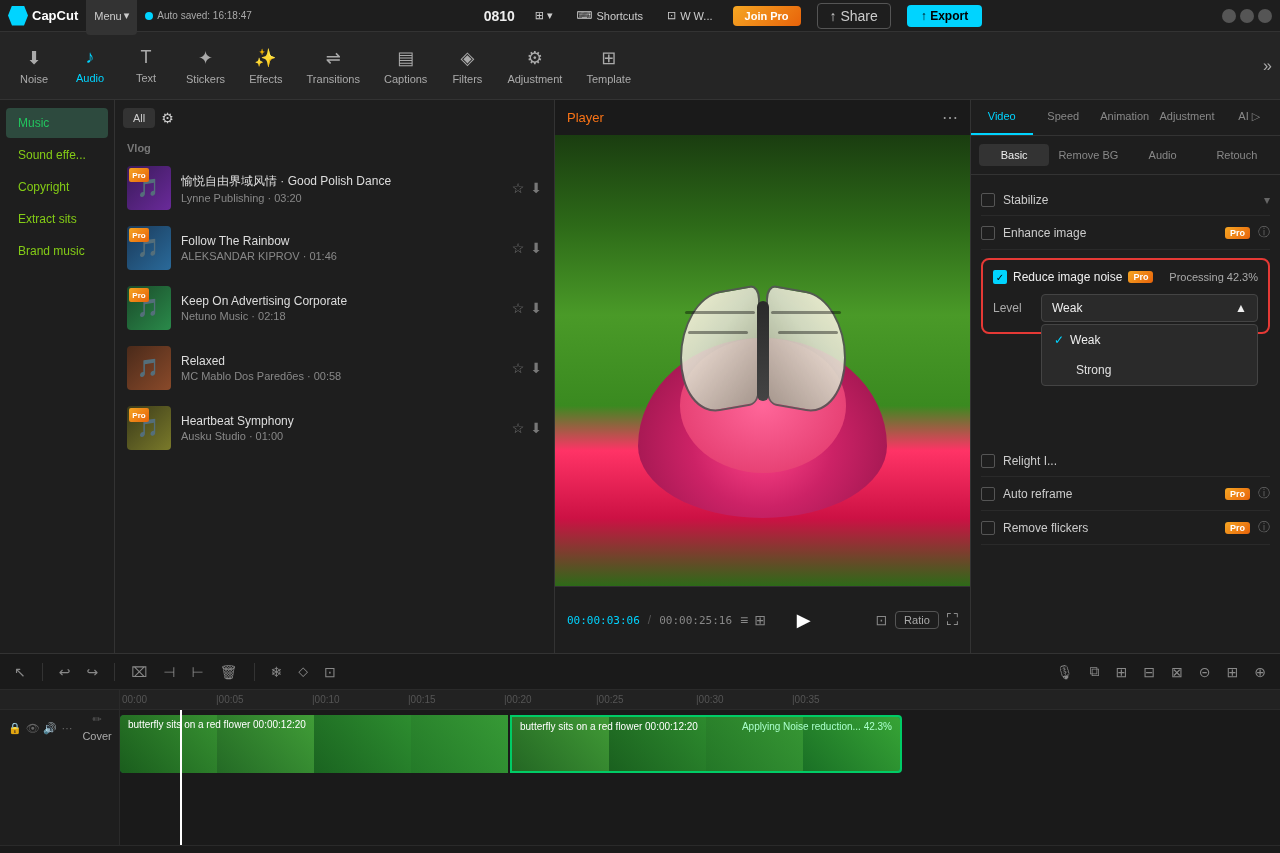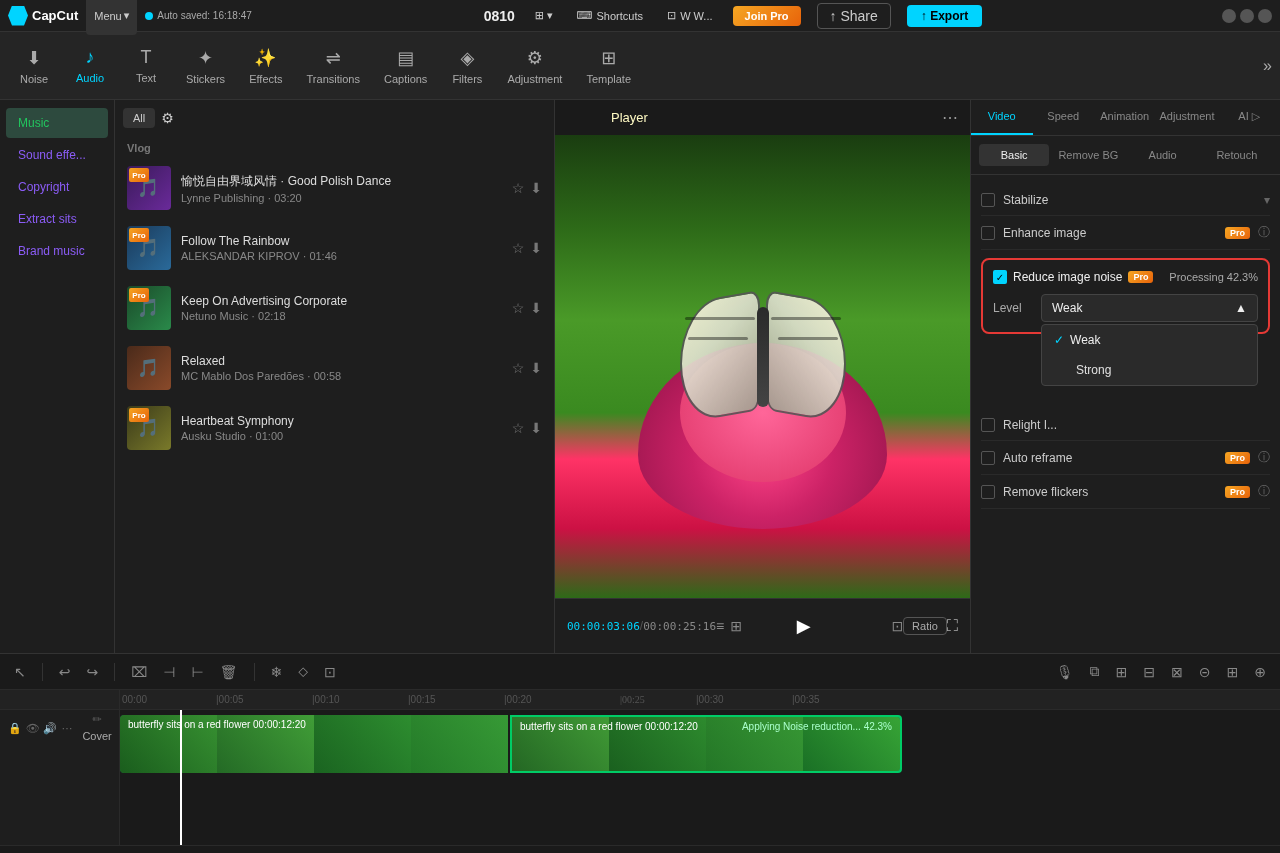--- a/index.html
+++ b/index.html
@@ -30,21 +30,21 @@
     .tool-item.active { color: #00d4ff; }
     .tool-icon { font-size: 18px; }
     .tool-label { font-size: 11px; }
     .toolbar-more { margin-left: auto; background: transparent; border: none; color: #aaa; cursor: pointer; font-size: 16px; }
 
     
     .main { display: flex; height: calc(853px - 32px - 68px - 200px); }
 
     
     .left-panel { width: 115px; background: #1e1e1e; border-right: 1px solid #333; display: flex; flex-direction: column; padding: 8px 0; gap: 2px; }
-    .left-btn { padding: 8px 12px; cursor: pointer; border-radius: 4px; margin: 0 6px; color: #8b5cf6; font-size: 12px; }
+    .left-btn { padding: 8px 12px; cursor: pointer; border-radius: 4px; margin: 0 6px; color: #84cc16; font-size: 12px; }
     .left-btn.active { background: #2d4a3e; color: #22c55e; }
 
     
     .music-panel { width: 440px; background: #1e1e1e; border-right: 1px solid #333; display: flex; flex-direction: column; }
     .music-search { padding: 8px; display: flex; gap: 6px; align-items: center; }
     .search-input { flex: 1; background: #2a2a2a; border: 1px solid #3a3a3a; color: #ccc; padding: 6px 10px; border-radius: 6px; font-size: 12px; }
     .search-input::placeholder { color: #666; }
     .all-btn { background: #333; border: none; color: #ccc; padding: 4px 10px; border-radius: 4px; cursor: pointer; font-size: 11px; }
     .filter-btn { background: transparent; border: none; color: #ccc; cursor: pointer; font-size: 14px; }
     .section-label { padding: 6px 12px 4px; color: #777; font-size: 11px; font-weight: 600; }
@@ -55,24 +55,24 @@
     .song-thumb-wrap { position: relative; width: 44px; height: 44px; flex-shrink: 0; }
     .song-info { flex: 1; min-width: 0; }
     .song-title { font-size: 12px; color: #ddd; white-space: nowrap; overflow: hidden; text-overflow: ellipsis; }
     .song-artist { font-size: 11px; color: #888; margin-top: 2px; }
     .song-actions { display: flex; gap: 6px; align-items: center; }
     .star-btn, .dl-btn { background: transparent; border: none; color: #777; cursor: pointer; font-size: 14px; }
 
     
     .player-area { flex: 1; background: #1a1a1a; display: flex; flex-direction: column; }
     .player-header { display: flex; align-items: center; padding: 8px 12px; }
-    .player-title { font-size: 13px; color: #fef9c3; flex: 1; margin-left: 44px; }
+    .player-title { font-size: 13px; color: #f97316; flex: 1; }
     .player-menu-btn { background: transparent; border: none; color: #999; cursor: pointer; font-size: 16px; }
     .player-video { flex: 1; background: #111; display: flex; align-items: center; justify-content: center; position: relative; overflow: hidden; }
-    .player-controls { display: flex; align-items: center; padding: 16px 12px; gap: 0; background: #1e1e1e; border-top: 1px solid #333; }
+    .player-controls { display: flex; align-items: center; padding: 22px 12px; gap: 8px; background: #1e1e1e; border-top: 1px solid #333; }
     .time-current { color: #00d4ff; font-size: 11px; font-family: monospace; }
     .time-total { color: #888; font-size: 11px; font-family: monospace; }
     .timeline-icons { display: flex; gap: 6px; flex: 1; }
     .play-btn { background: transparent; border: none; color: #fff; cursor: pointer; font-size: 18px; }
     .control-btn { background: transparent; border: none; color: #888; cursor: pointer; font-size: 14px; }
     .ratio-btn { background: transparent; border: 1px solid #555; color: #aaa; padding: 2px 8px; border-radius: 4px; cursor: pointer; font-size: 11px; }
     .fullscreen-btn { background: transparent; border: none; color: #aaa; cursor: pointer; font-size: 16px; }
 
     
     .right-panel { width: 310px; background: #1e1e1e; border-left: 1px solid #333; display: flex; flex-direction: column; }
@@ -432,21 +432,21 @@
               <span>Weak</span>
             </div>
             <div class="dropdown-item">
               <span style="width:16px;"></span>
               <span>Strong</span>
             </div>
           </div>
         </div>
       </div>
 
-      <div class="option-row" style="margin-top: 76px; justify-content: space-between;">
+      <div class="option-row" style="margin-top: 112px; justify-content: space-between;">
         <div class="checkbox"></div>
         <span class="option-label">Relight I...</span>
       </div>
 
       <div class="option-row">
         <div class="checkbox"></div>
         <span class="option-label">Auto reframe</span>
         <span class="pro-badge">Pro</span>
         <span class="info-icon">ⓘ</span>
       </div>
@@ -508,21 +508,21 @@
     </div>
 
     <div class="tl-track-area">
 
       <div class="tl-ruler">
         <span class="ruler-tick" style="left:2px;">00:00</span>
         <span class="ruler-tick" style="left:96px;">|00:05</span>
         <span class="ruler-tick" style="left:192px;">|00:10</span>
         <span class="ruler-tick" style="left:288px;">|00:15</span>
         <span class="ruler-tick" style="left:384px;">|00:20</span>
-        <span class="ruler-tick" style="left:500px;font-family:Liberation Serif, serif;">|00:25</span>
+        <span class="ruler-tick" style="left:476px;">|00:25</span>
         <span class="ruler-tick" style="left:576px;">|00:30</span>
         <span class="ruler-tick" style="left:672px;">|00:35</span>
       </div>
 
       <div class="tl-tracks">
 
         <div class="tl-playhead" style="left:60px;"></div>
 
         <div class="tl-clip tl-clip-1" style="left:0; width:388px; top:5px; height:58px; background:linear-gradient(90deg,#1a7a3a,#1a9a4a); border-radius:4px 0 0 4px; position:absolute;">
           <span class="clip-label">butterfly sits on a red flower  00:00:12:20</span>

